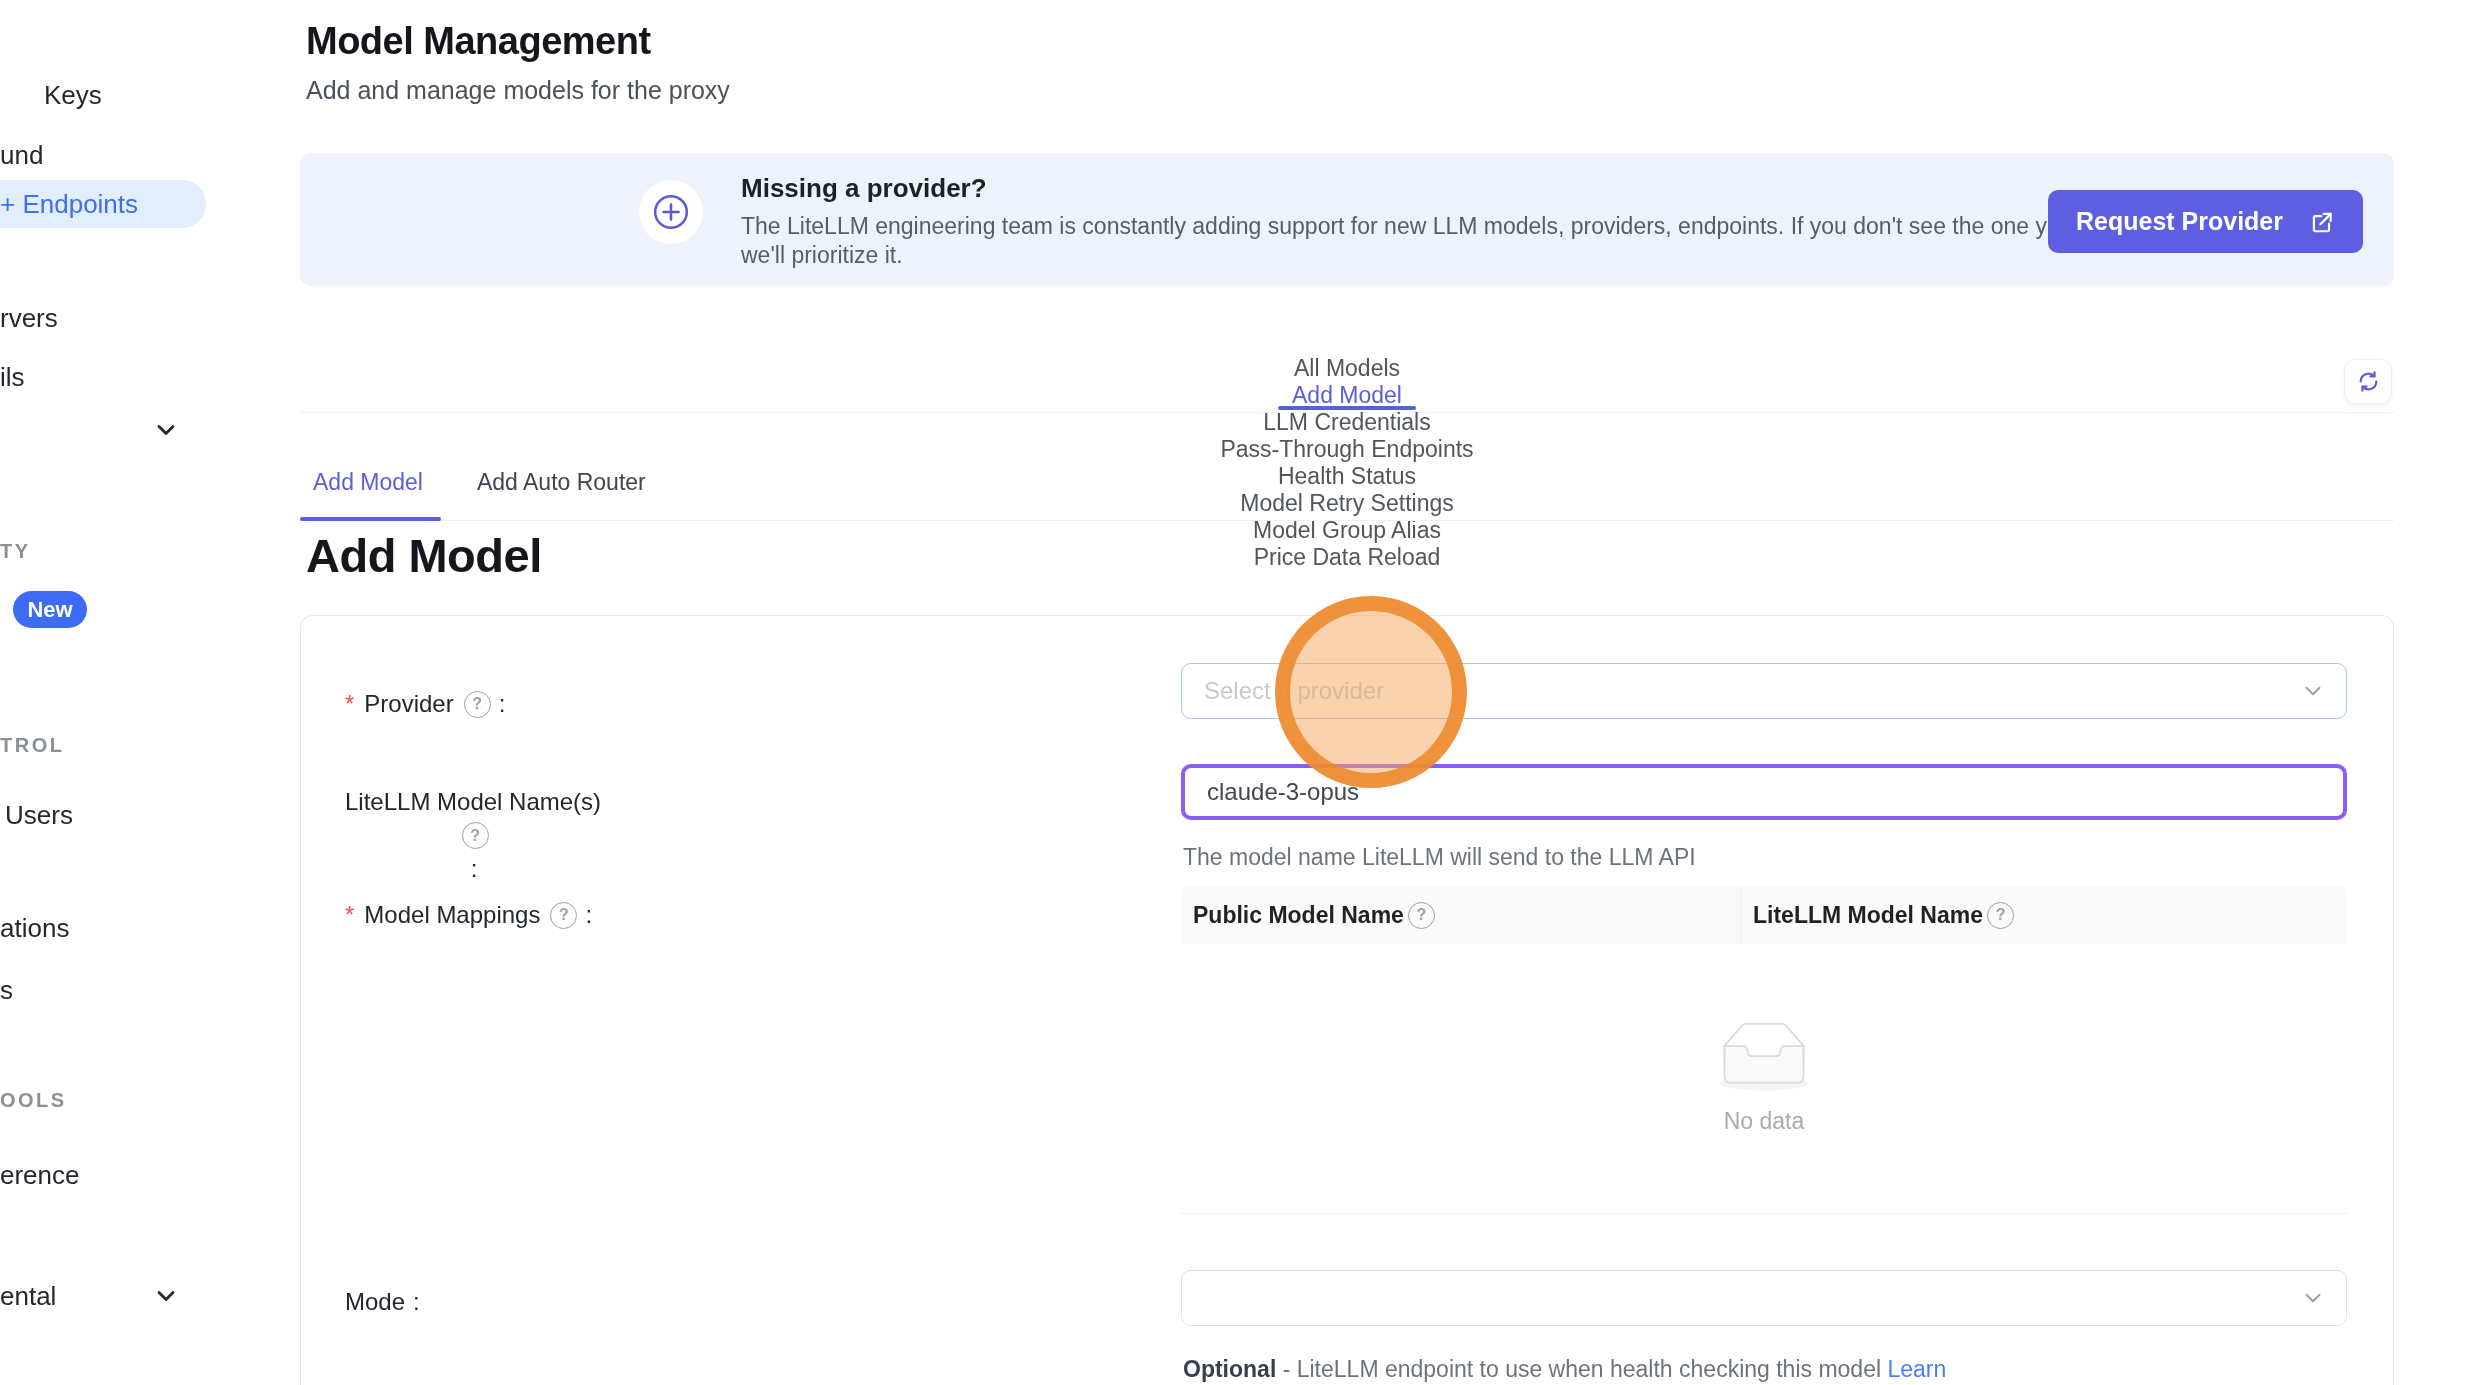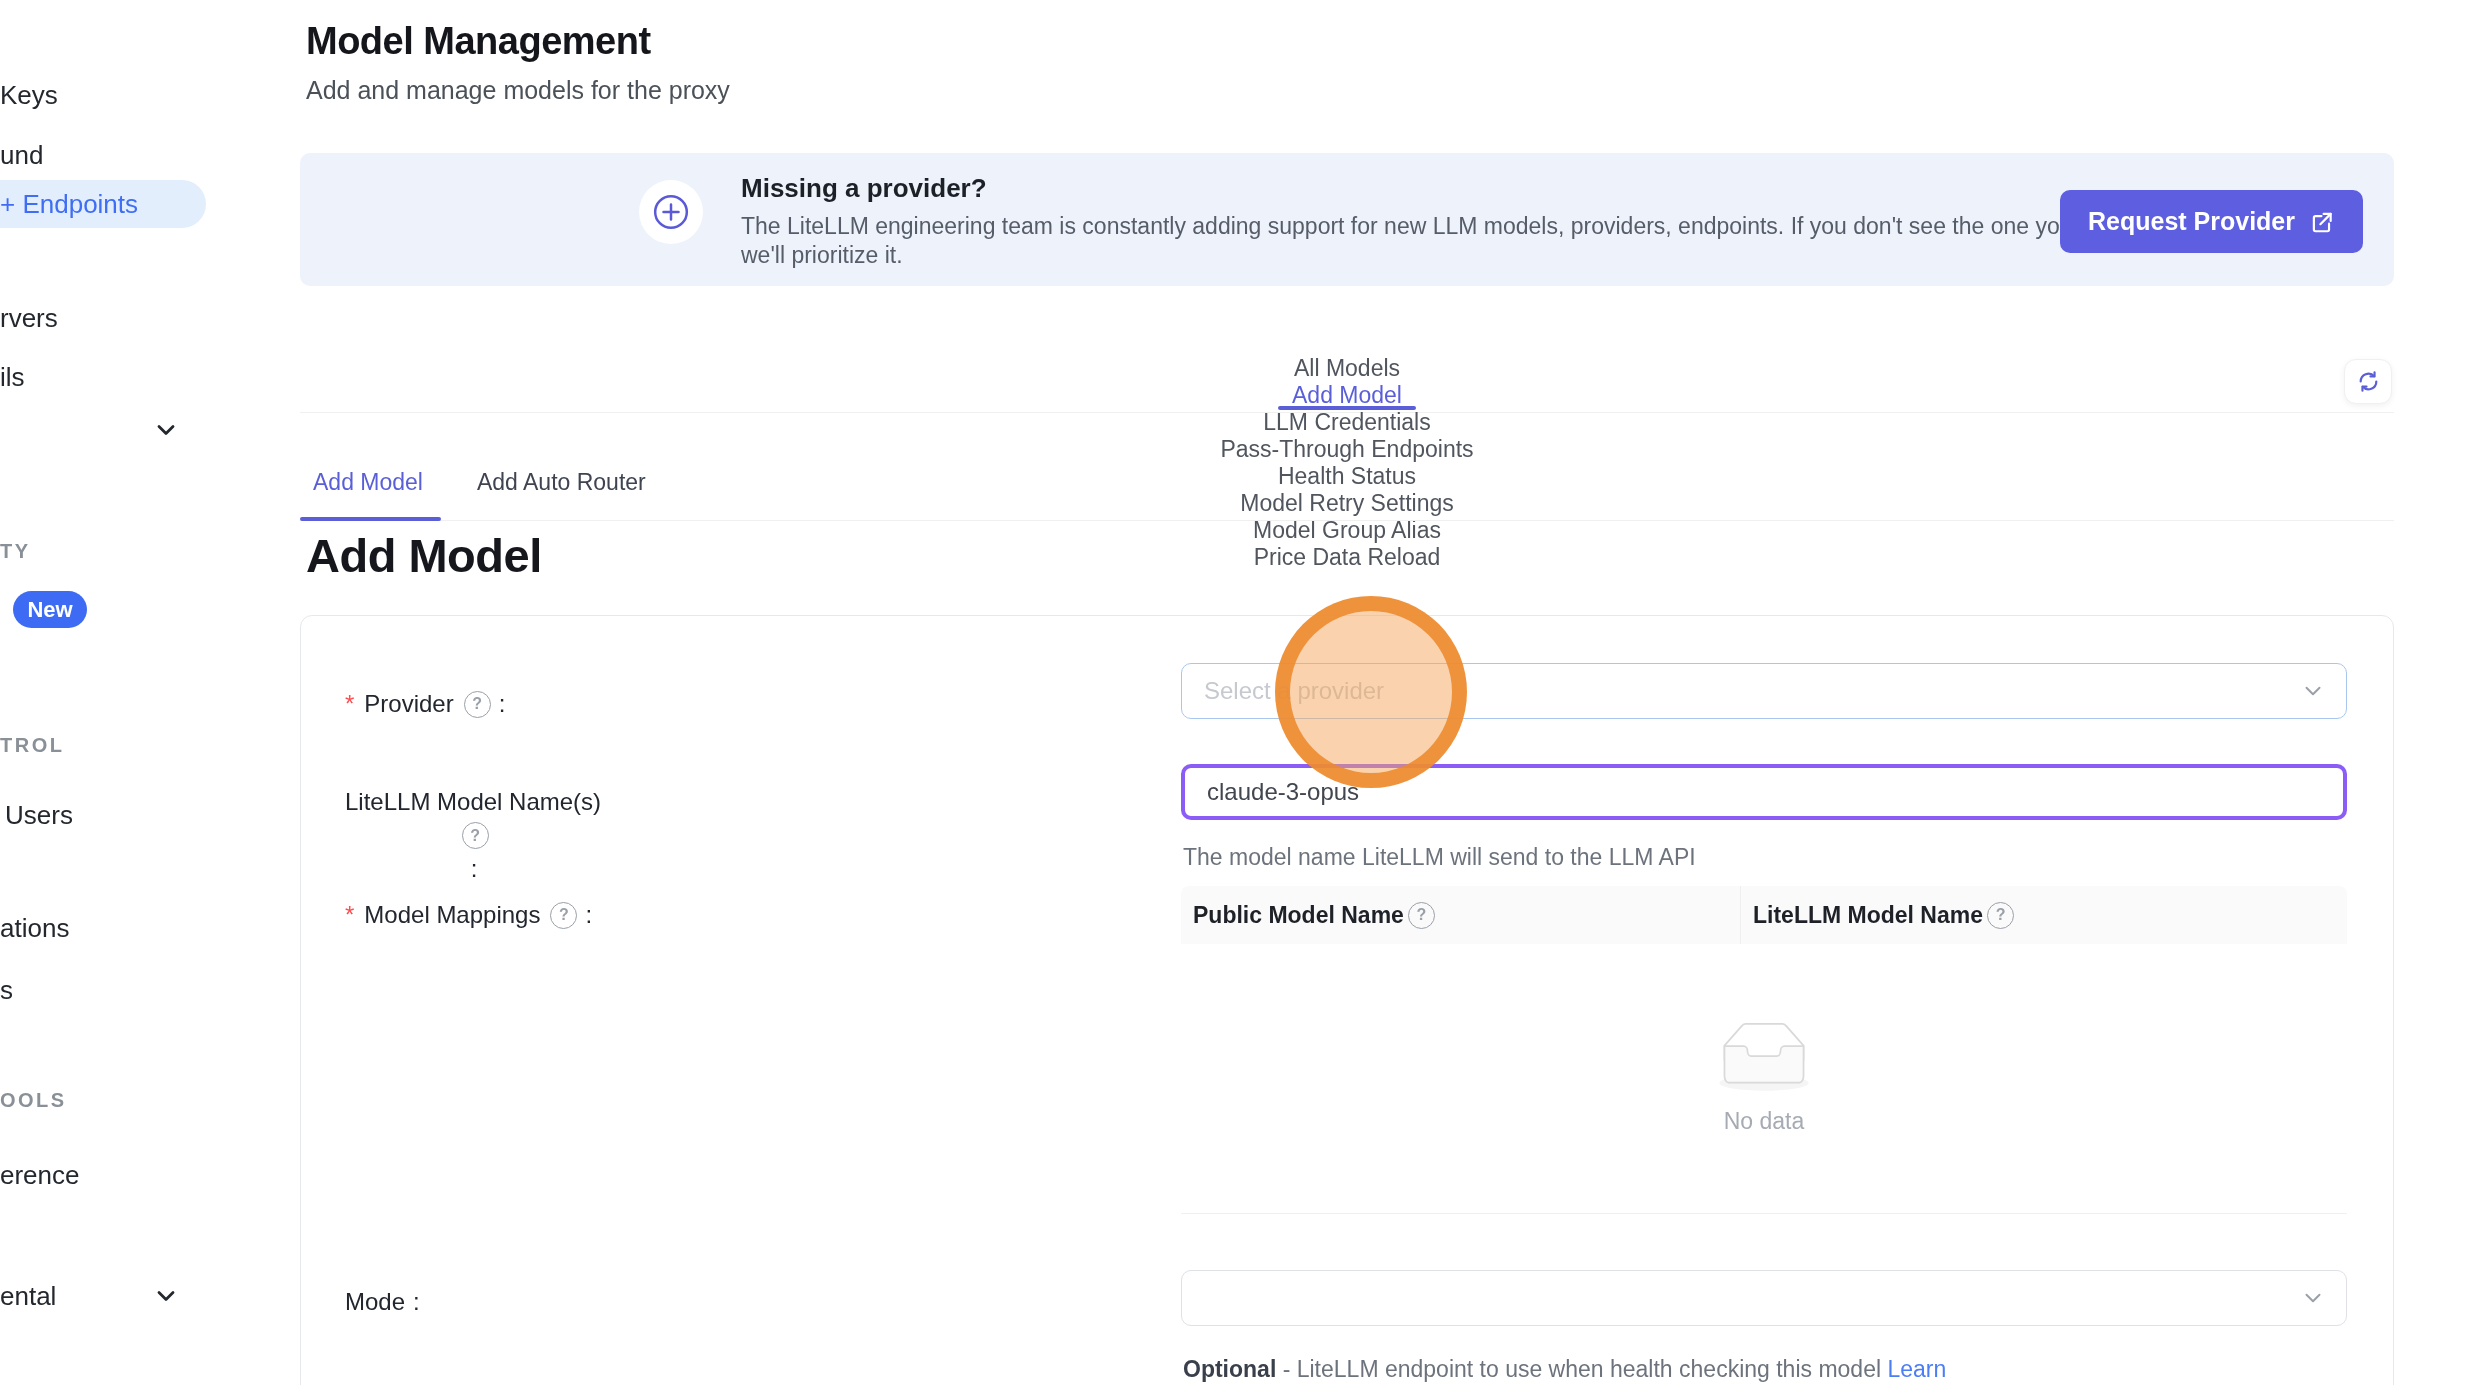--- a/index.html
+++ b/index.html
@@ -24,21 +24,21 @@
 
   
   .banner { position:absolute; left:300px; top:153px; width:2094px; height:133px; background:#edf2fb; border-radius:10px; }
   .banner-icon-circle { position:absolute; left:339px; top:27px; width:64px; height:64px; background:#fff; border-radius:50%;
                         display:flex; align-items:center; justify-content:center; }
   .banner-title { position:absolute; left:441px; top:20px; font-size:26px; font-weight:700; color:#1c2128; }
   .banner-line { position:absolute; left:441px; font-size:23px; color:#565d68; white-space:nowrap; }
   .banner-line.l1 { top:60px; } .banner-line.l2 { top:89px; }
   .request-btn { position:absolute; right:31px; top:37px; height:63px; padding:0 28px; background:#5e5ee0; border:none;
                  border-radius:10px; color:#fff; font-size:25px; font-weight:700; font-family:inherit;
-                 display:flex; align-items:center; gap:14px; cursor:pointer; }
+                 display:flex; align-items:center; gap:26px; cursor:pointer; }
 
   
   .tabbar { position:absolute; left:300px; top:355px; width:2094px; height:58px; border-bottom:1px solid #f0f0f0;
             display:flex; align-items:center;flex-direction:column; }
   .tab { padding:0 14px; font-size:23px; color:#50555e; height:100%; display:flex; align-items:center; position:relative; cursor:pointer; white-space:nowrap; }
   .tab.active { color:#5a5fd8; }
   .tab.active::after { content:""; position:absolute; left:0; right:0; bottom:-1px; height:4px; background:#5a5fd8; border-radius:2px; }
   .refresh-btn { position:absolute; right:2px; top:4px; width:48px; height:45px; background:#fff; border:1px solid #f0f0f0;
                  border-radius:12px; box-shadow:0 2px 6px rgba(0,0,0,0.06); display:flex; align-items:center; justify-content:center; cursor:pointer; }
 
@@ -84,21 +84,21 @@
 
   .opt-helper { position:absolute; left:882px; top:740px; font-size:23px; color:#6d737c; white-space:nowrap; }
   .opt-bold { color:#3a404b; font-weight:700; }
   .opt-link { color:#4b7df5; cursor:pointer; }
 </style>
 </head>
 <body>
 
 <div class="viewport">
 
-  <div class="side-item" style="top:80px;">Keys</div>
+  <div class="side-item" style="top:80px;margin-left:44px;">Keys</div>
   <div class="side-item" style="top:140px;">und</div>
   <div class="side-pill">
     <span>+ Endpoints</span>
   </div>
   <div class="side-item" style="top:303px;">rvers</div>
   <div class="side-item" style="top:362px;">ils</div>
   <div class="side-chevron" style="top:416px;">
     <svg viewBox="0 0 24 24" fill="none" stroke="currentColor" stroke-width="2.4" stroke-linecap="round" stroke-linejoin="round" width="28" height="28">
         <path d="M6 9l6 6 6-6"></path>
       </svg>

